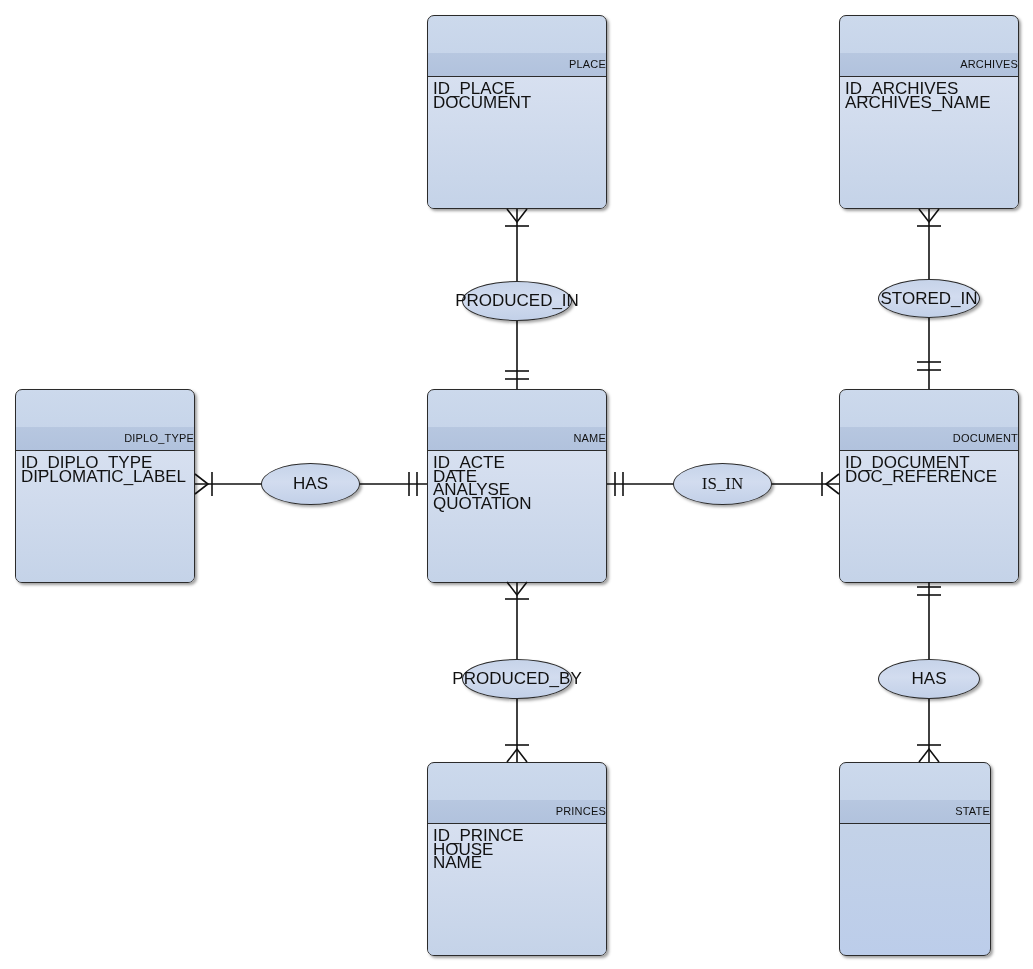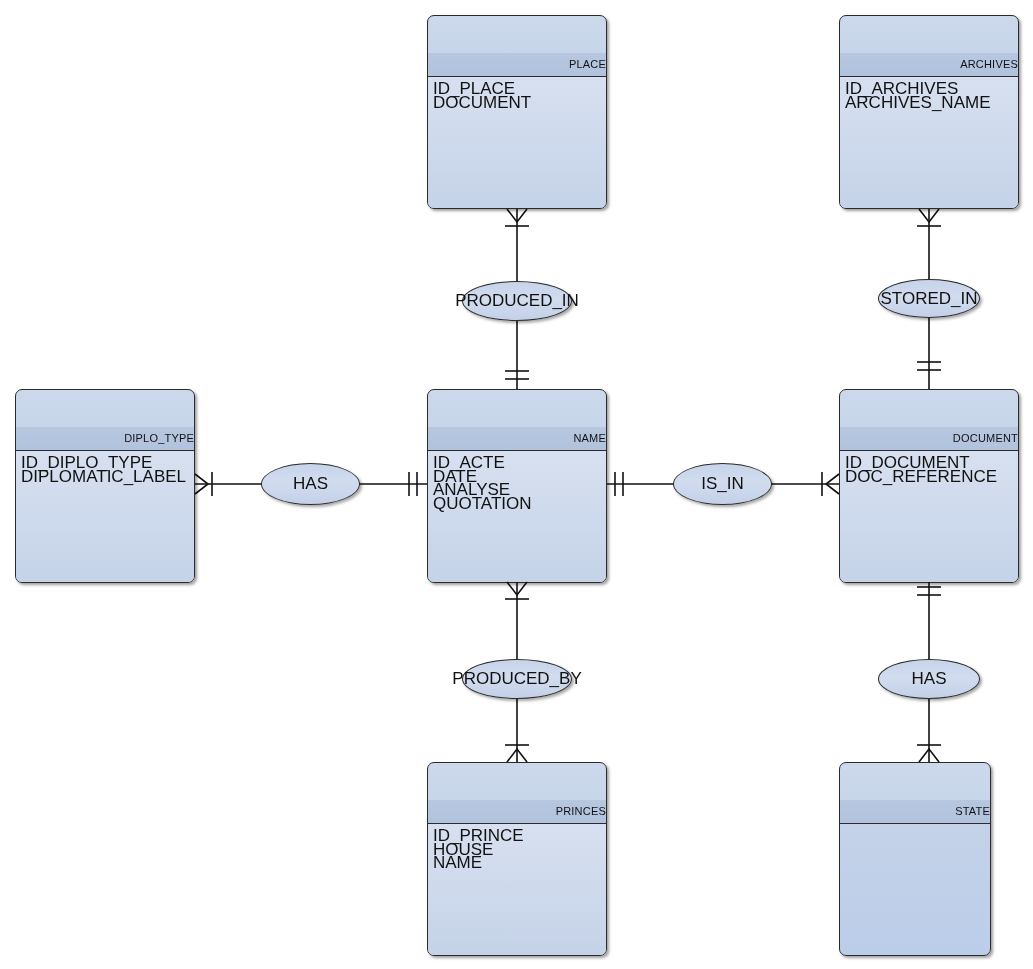--- a/index.html
+++ b/index.html
@@ -224,21 +224,21 @@
   </div>
 
   <div class="rel" style="left:878px; top:279px; width:102px; height:39px;">
     <span class="rel-label">STORED_IN</span>
   </div>
 
   <div class="rel" style="left:261px; top:463px; width:99px; height:42px;">
     <span class="rel-label">HAS</span>
   </div>
 
-  <div class="rel" style="left:673px; top:463px; width:99px; height:42px;">
+  <div class="rel" style="left:673px; top:463px; width:99px; height:42px;font-family:Liberation Serif, serif;">
     <span class="rel-label">IS_IN</span>
   </div>
 
   <div class="rel" style="left:462px; top:659px; width:110px; height:40px;">
     <span class="rel-label">PRODUCED_BY</span>
   </div>
 
   <div class="rel" style="left:878px; top:659px; width:102px; height:40px;">
     <span class="rel-label">HAS</span>
   </div>

